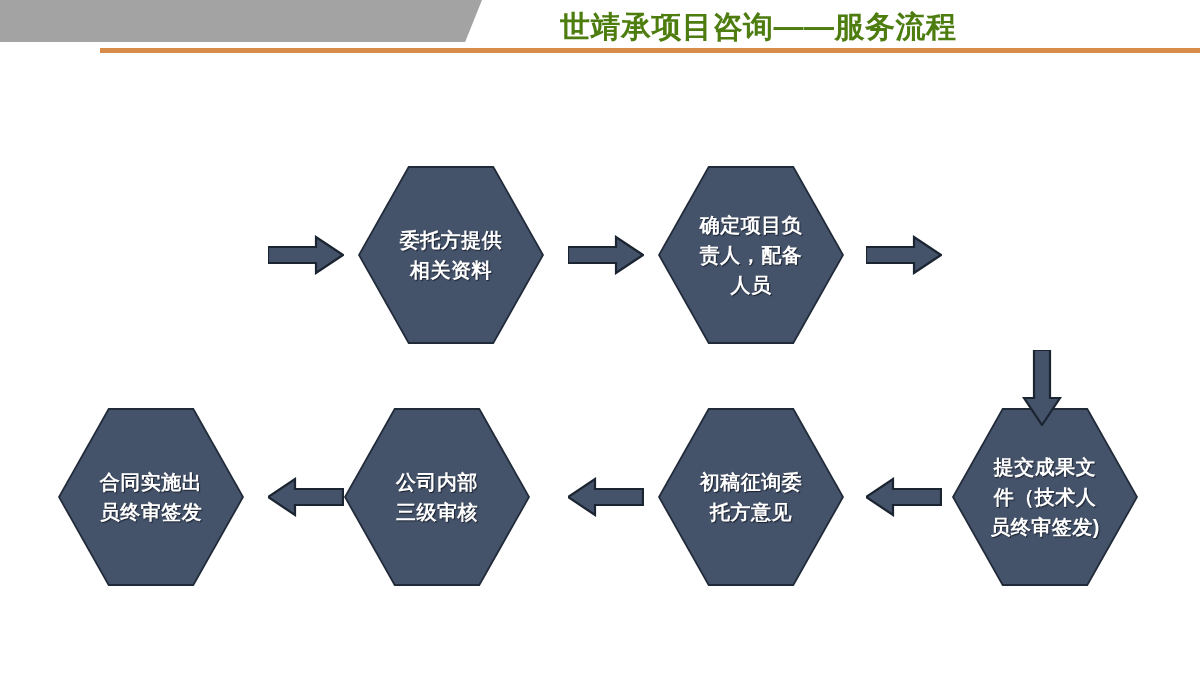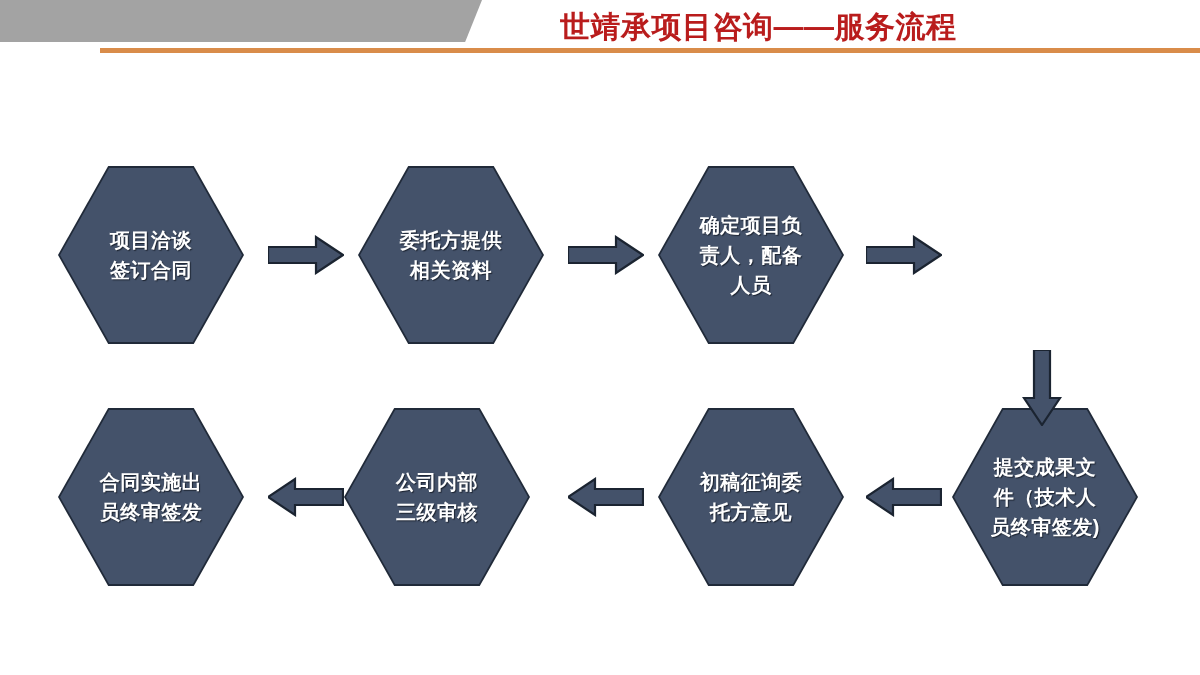--- a/index.html
+++ b/index.html
@@ -30,21 +30,21 @@
     background: #a3a3a3;
     clip-path: polygon(0 0, 100% 0, 96.5% 100%, 0 100%);
   }
   #title-text {
     position: absolute;
     left: 560px;
     top: 8px;
     width: 620px;
     font-size: 30px;
     font-weight: bold;
-    color: #b91c1c;
+    color: #4d7c0f;
     letter-spacing: 0.5px;
     line-height: 38px;
     white-space: nowrap;
   }
   #accent-rule {
     position: absolute;
     left: 100px;
     top: 48px;
     width: 1100px;
     height: 5px;
@@ -114,26 +114,20 @@
 <body>
 
 <div id="header">
   <div id="banner-shape"></div>
   <div id="title-text">世靖承项目咨询——服务流程</div>
   <div id="accent-rule"></div>
 </div>
 
 <div id="flow">
 
-  <div class="node" style="left:58px;  top:166px;">
-    <div class="hex-border"></div>
-    <div class="hex-fill"></div>
-    <div class="label">项目洽谈
-签订合同</div>
-  </div>
 
   <div class="node three-line" style="left:658px; top:166px;">
     <div class="hex-border"></div>
     <div class="hex-fill"></div>
     <div class="label">确定项目负
 责人，配备
 人员</div>
   </div>
 
   <div class="node" style="left:358px; top:166px;">

